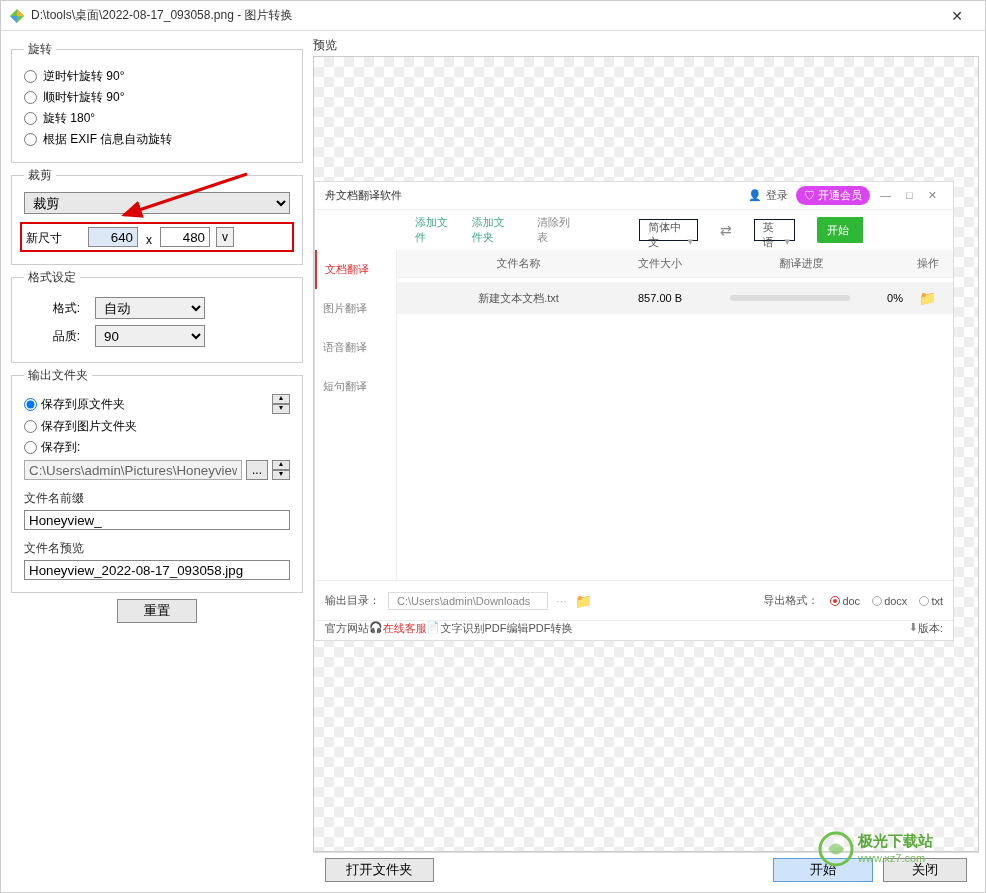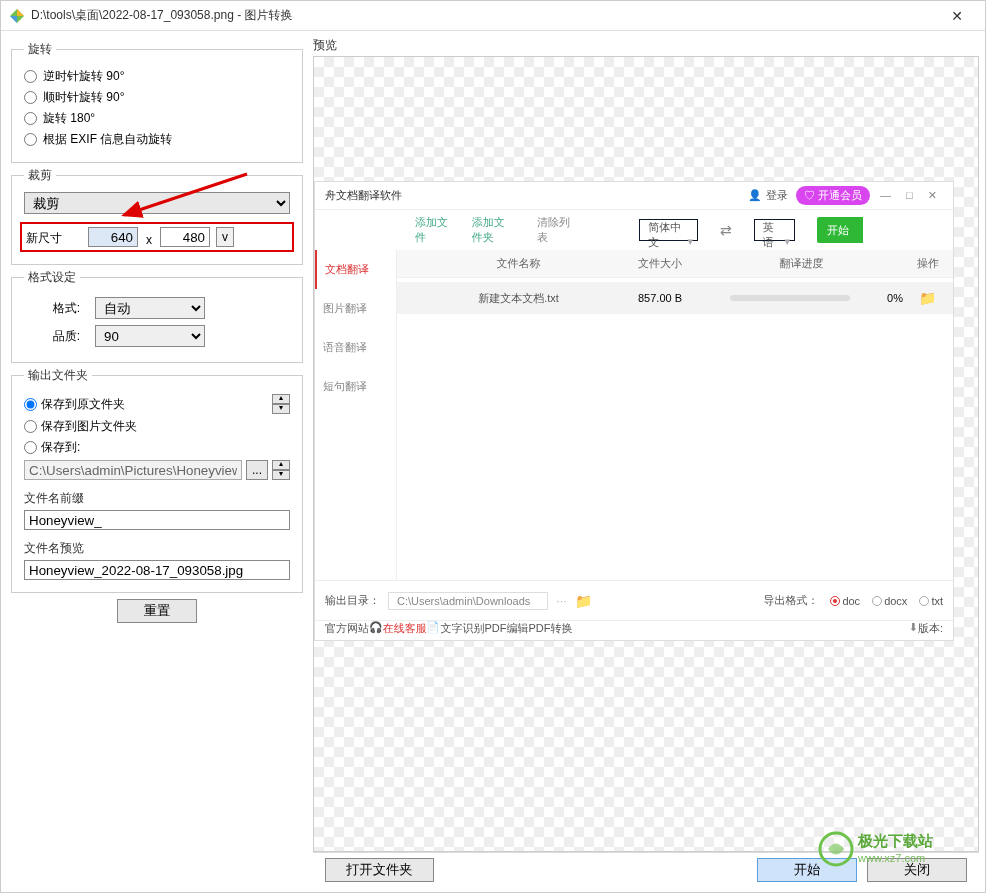--- a/index.html
+++ b/index.html
@@ -302,21 +302,21 @@
             <span>版本:</span>
           </div>
         </div>
 
       </div>
 
       <div class="footer-bar">
         <button class="footer-btn">打开文件夹</button>
         <span class="footer-spacer"></span>
         <button class="footer-btn primary" style="width:100px;">开始</button>
-        <button class="footer-btn" style="width:100px;">关闭</button>
+        <button class="footer-btn" style="width:84px;">关闭</button>
       </div>
     </div>
   </div>
 </div>
 
 <div class="watermark">
   <svg width="150" height="42" viewBox="0 0 150 42">
     <ellipse cx="18" cy="21" rx="16" ry="16" fill="none" stroke="#6ec14b" stroke-width="3"></ellipse>
     <path d="M10,21 Q18,10 26,21 Q18,32 10,21" fill="#6ec14b" opacity="0.6"></path>
     <text x="40" y="18" font-size="15" fill="#5aa93a" font-weight="bold">极光下载站</text>

